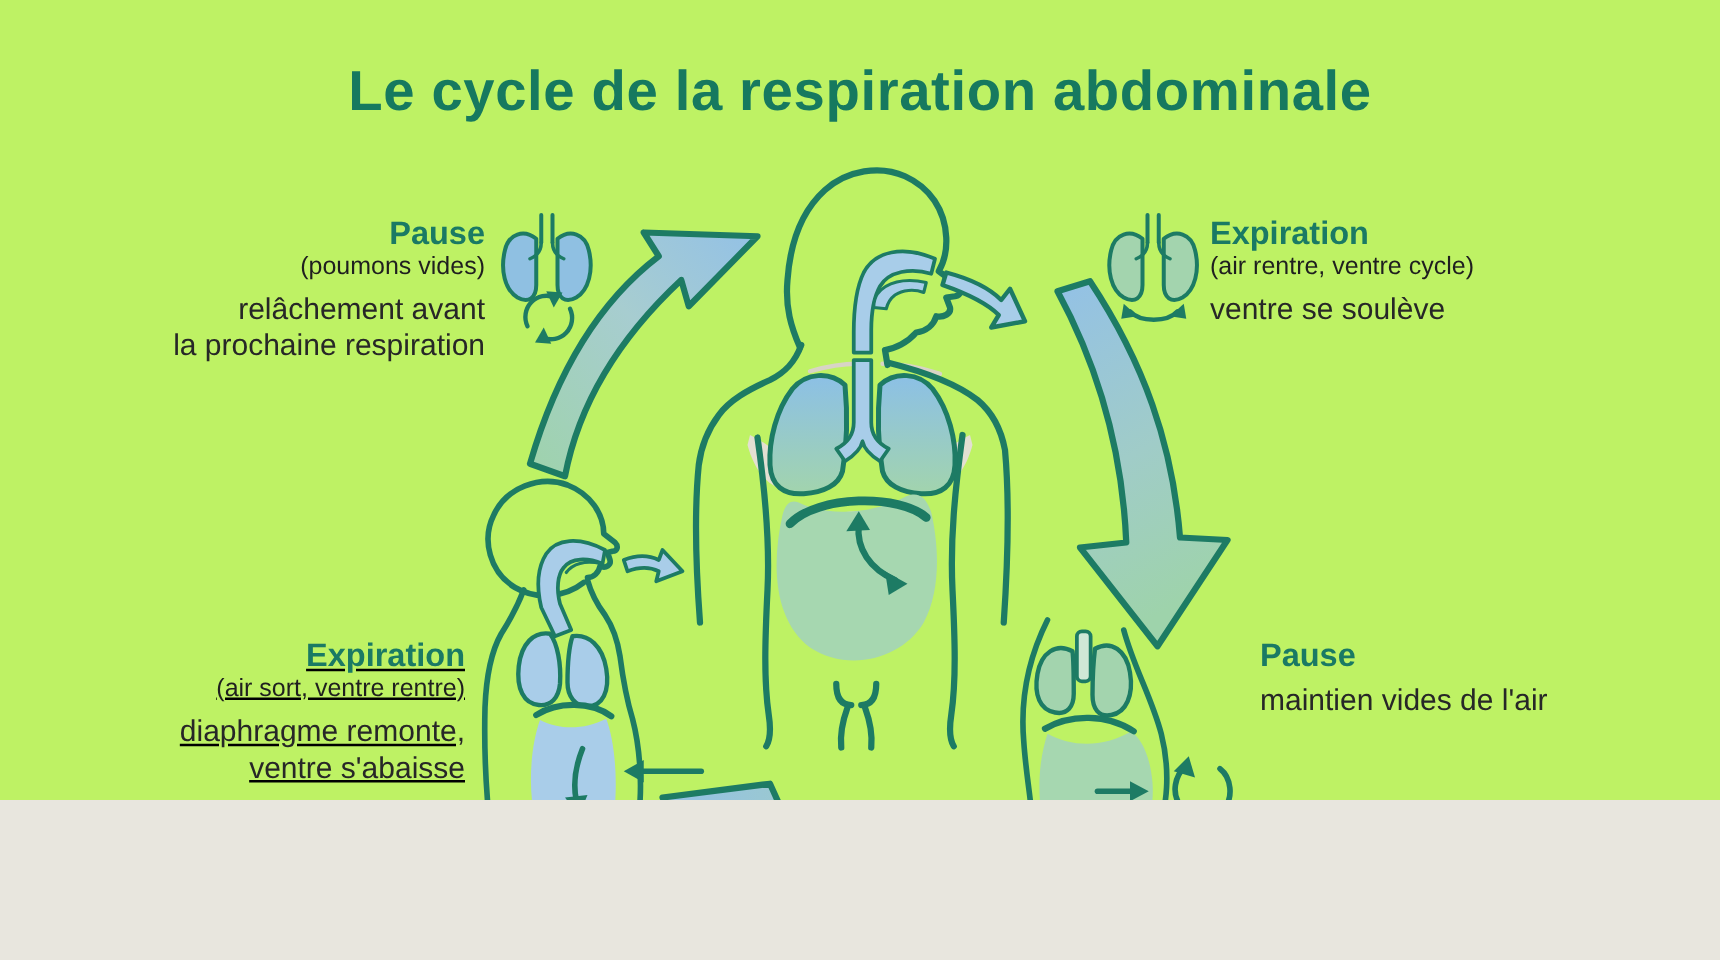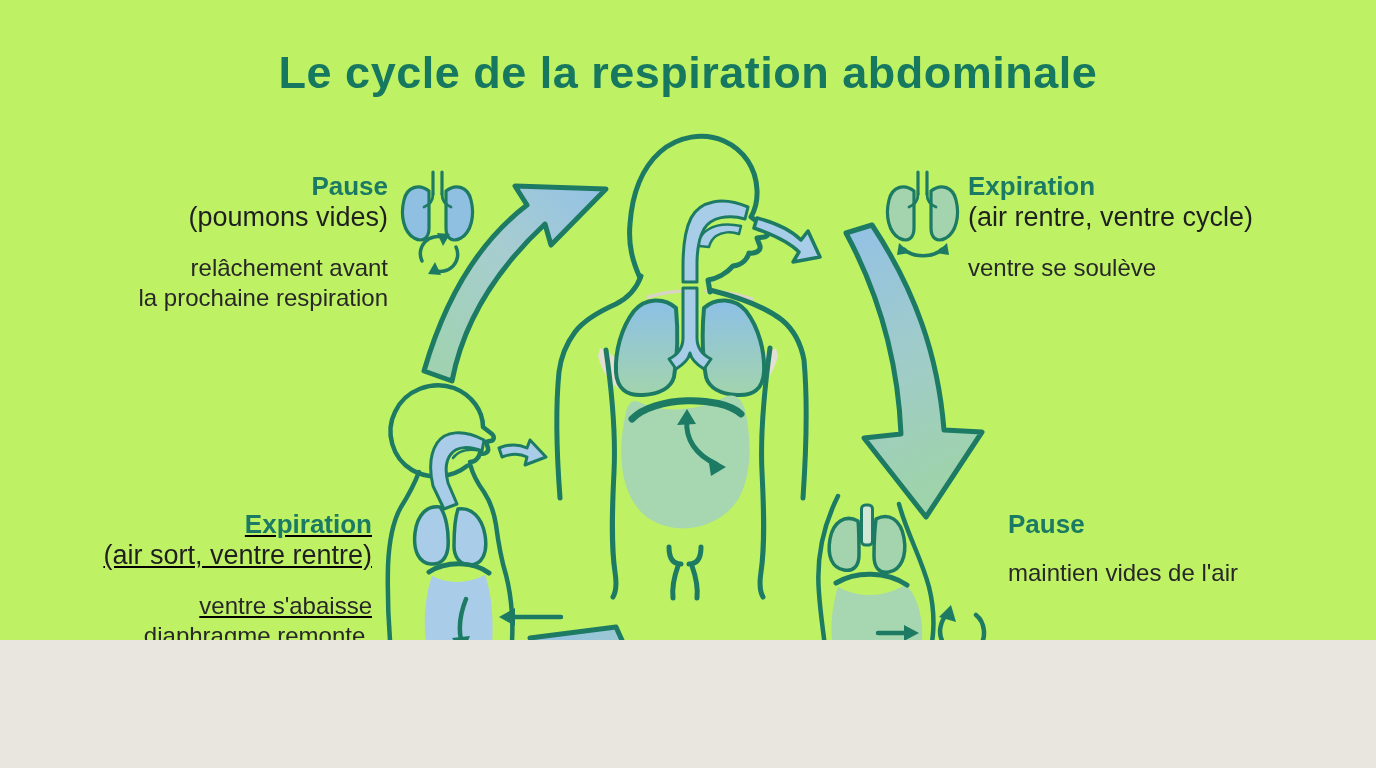--- a/index.html
+++ b/index.html
@@ -10,22 +10,22 @@
   }
   .art{position:absolute;inset:0;}
   .page-title{
     position:absolute;top:47px;left:0;width:100%;text-align:center;
     font-size:45px;font-weight:700;color:#16795f;letter-spacing:.5px;
   }
   .label-block{position:absolute;}
   .align-r{text-align:right;}
   .align-l{text-align:left;}
   .stage-title{font-size:26px;font-weight:700;color:#1a7a64;line-height:1.1;}
-  .stage-sub{font-size:27px;color:#1f1f1f;line-height:1.25;}
-  .stage-desc{font-size:24px;color:#272727;line-height:1.23;margin-top:19px;}
+  .stage-sub{font-size:20px;color:#1f1f1f;line-height:1.25;}
+  .stage-desc{font-size:24px;color:#272727;line-height:1.23;margin-top:7px;}
 </style>
 </head>
 <body>
 
 <div class="canvas">
 
   <svg class="art" width="1376" height="768" viewBox="0 0 1376 768">
     <defs>
       <linearGradient id="gLeft" x1="0" y1="1" x2="1" y2="0">
         <stop offset="0" stop-color="#9ed3ab"></stop>
@@ -204,22 +204,22 @@
     <div class="stage-sub">(air rentre, ventre cycle)</div>
     <div class="stage-desc">
       <div>ventre se soulève</div>
     </div>
   </div>
 
   <div class="label-block align-r" style="left:28px;top:510px;width:344px;text-decoration:underline;">
     <div class="stage-title">Expiration</div>
     <div class="stage-sub">(air sort, ventre rentre)</div>
     <div class="stage-desc">
+      <div>diaphragme remonte,</div>
       <div>ventre s'abaisse</div>
-      <div>diaphragme remonte,</div>
     </div>
   </div>
 
   <div class="label-block align-l" style="left:1008px;top:510px;width:340px;">
     <div class="stage-title">Pause</div>
     <div class="stage-desc">
       <div>maintien vides de l'air</div>
     </div>
   </div>
 

